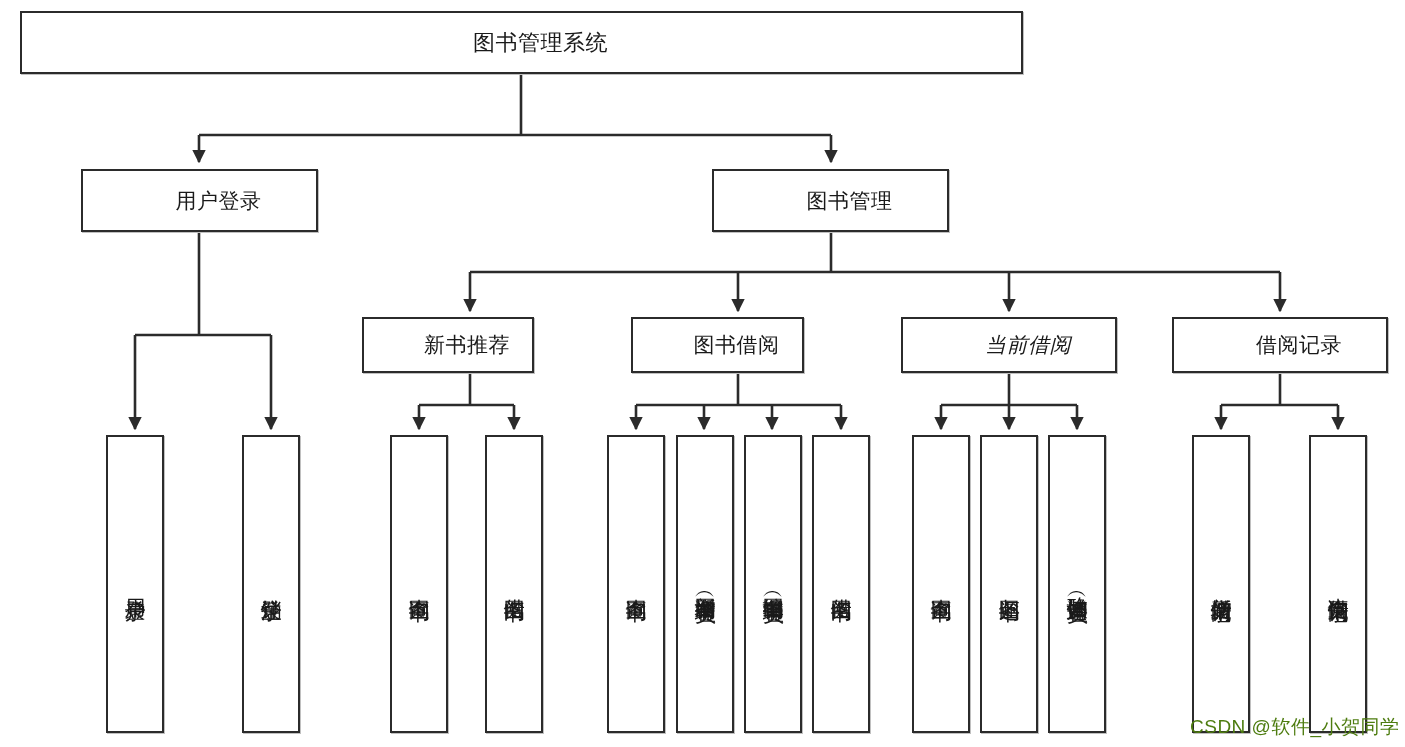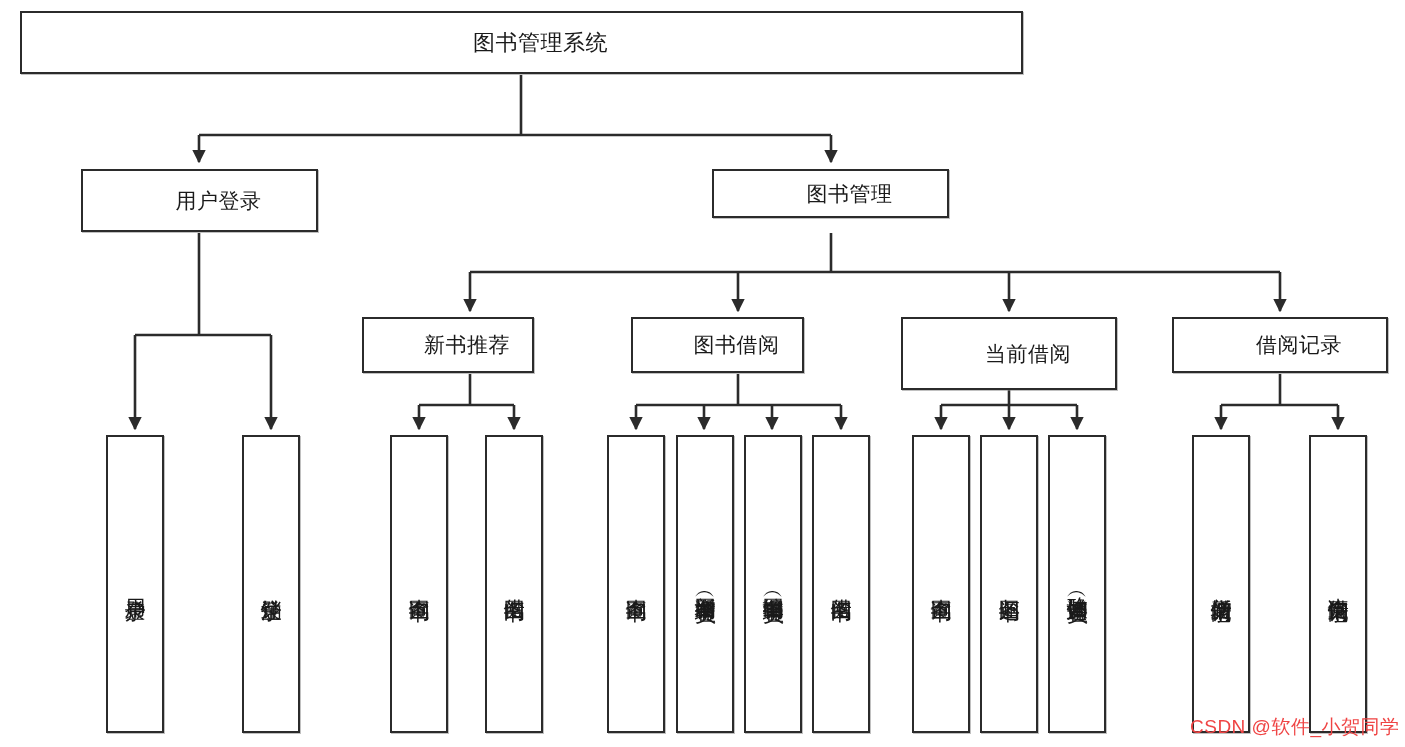--- a/index.html
+++ b/index.html
@@ -51,21 +51,21 @@
     line-height: 1.08;
     letter-spacing: 1px;
     padding: 6px 0;
     align-items: center;
     justify-content: center;
     text-align: center;
   }
   .watermark {
     position: absolute;
     font-size: 19px;
-    color: #ef4444;
+    color: #4d7c0f;
     white-space: nowrap;
     letter-spacing: 0.5px;
     user-select: none;
   }
 </style>
 </head>
 <body>
 
 <div id="canvas">
 
@@ -116,27 +116,27 @@
       <path d="M 1221 405 L 1338 405"></path>
       <path d="M 1221 405 L 1221 429" marker-end="url(#arrow)"></path>
       <path d="M 1338 405 L 1338 429" marker-end="url(#arrow)"></path>
     </g>
   </svg>
 
   <div class="node node-h node-root" style="left:20px; top:11px; width:1003px; height:63px;">图书管理系统</div>
 
   <div class="node node-h" style="left:81px; top:169px; width:237px; height:63px;">用户登录</div>
 
-  <div class="node node-h" style="left:712px; top:169px; width:237px; height:49px;">图书管理</div>
+  <div class="node node-h" style="left:712px; top:169px; width:237px; height:63px;">图书管理</div>
 
   <div class="node node-h" style="left:362px; top:317px; width:172px; height:56px;">新书推荐</div>
 
   <div class="node node-h" style="left:631px; top:317px; width:173px; height:56px;">图书借阅</div>
 
-  <div class="node node-h" style="left:901px; top:317px; width:216px; height:73px;">当前借阅</div>
+  <div class="node node-h" style="left:901px; top:317px; width:216px; height:56px;font-style:italic;">当前借阅</div>
 
   <div class="node node-h" style="left:1172px; top:317px; width:216px; height:56px;">借阅记录</div>
 
   <div class="node node-v" style="left:106px; top:435px; width:58px; height:298px;">用户登录</div>
 
   <div class="node node-v" style="left:242px; top:435px; width:58px; height:298px;">注销登录</div>
 
   <div class="node node-v" style="left:390px; top:435px; width:58px; height:298px;">查询图书</div>
 
   <div class="node node-v" style="left:485px; top:435px; width:58px; height:298px;">借阅图书</div>

